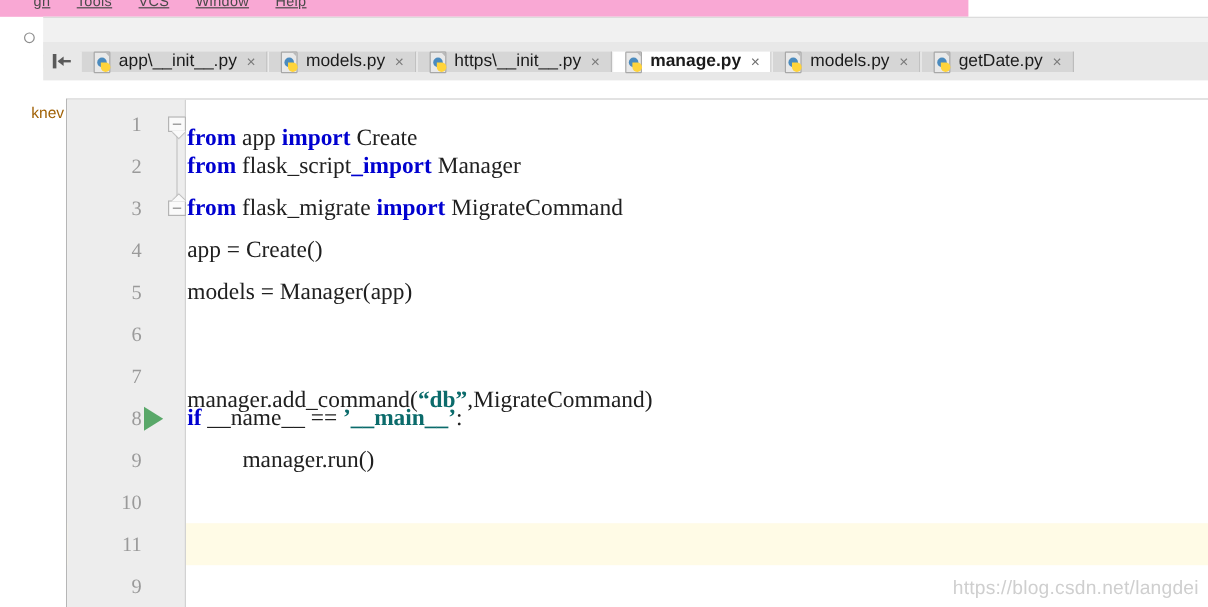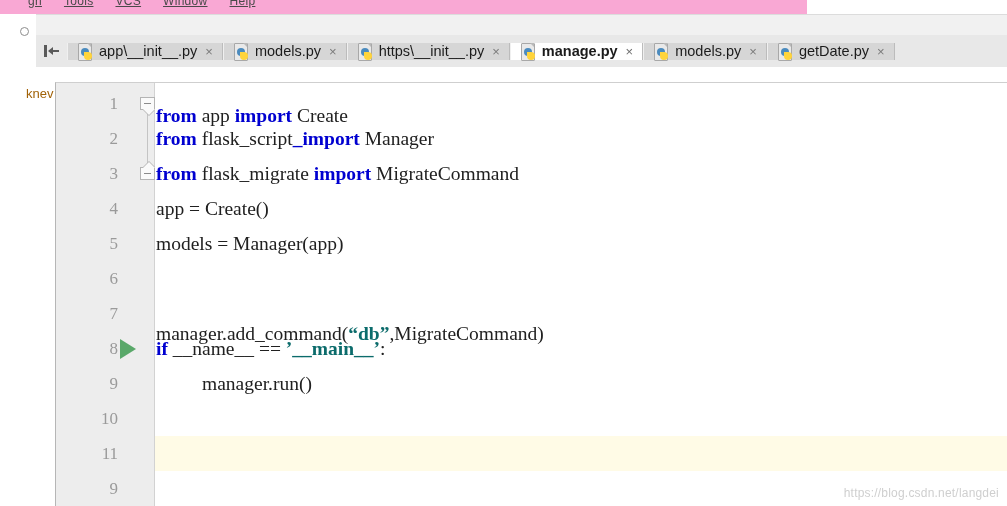--- a/index.html
+++ b/index.html
@@ -315,21 +315,21 @@
     font-size: 13px;
     color: #a16207;
     white-space: nowrap;
   }
 
   
   #watermark {
     position: absolute;
     right: 8px;
     bottom: 6px;
-    font-size: 12px;
+    font-size: 16px;
     color: #cfcfcf;
     letter-spacing: .2px;
     white-space: nowrap;
   }
 </style>
 </head>
 <body>
 
 <div id="menubar">
   <div class="menu-inner" id="menu-inner">

